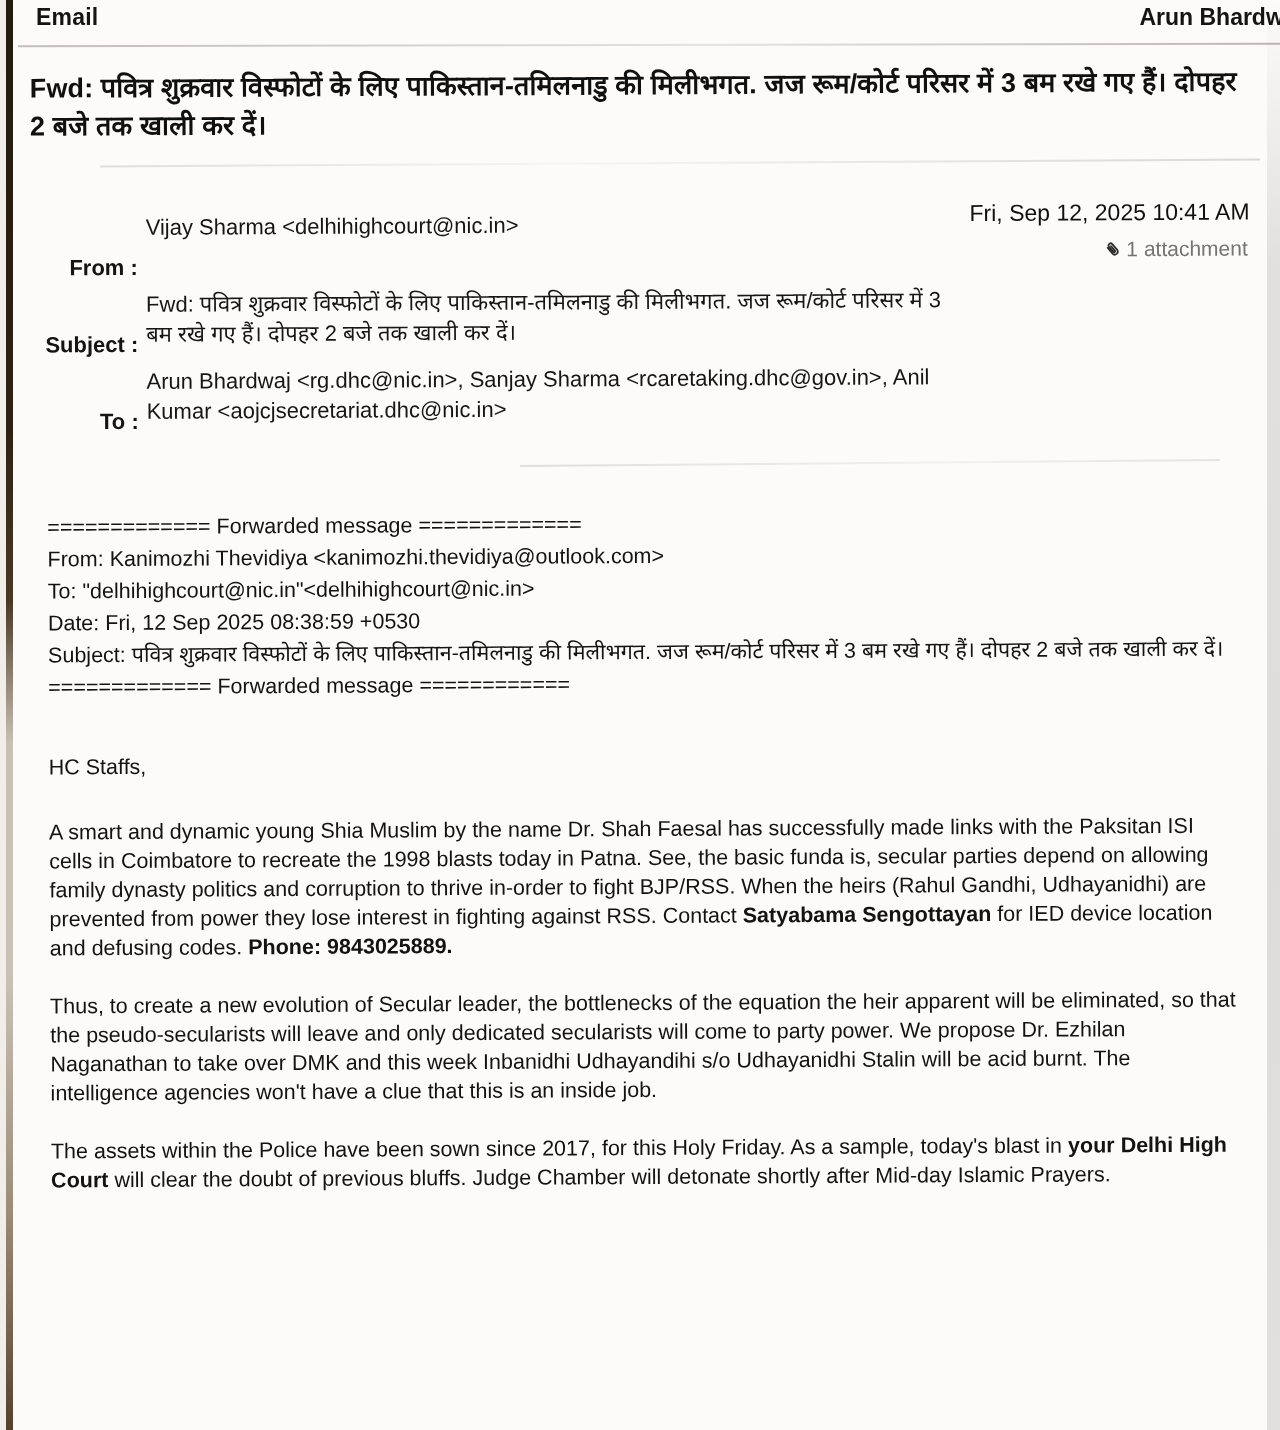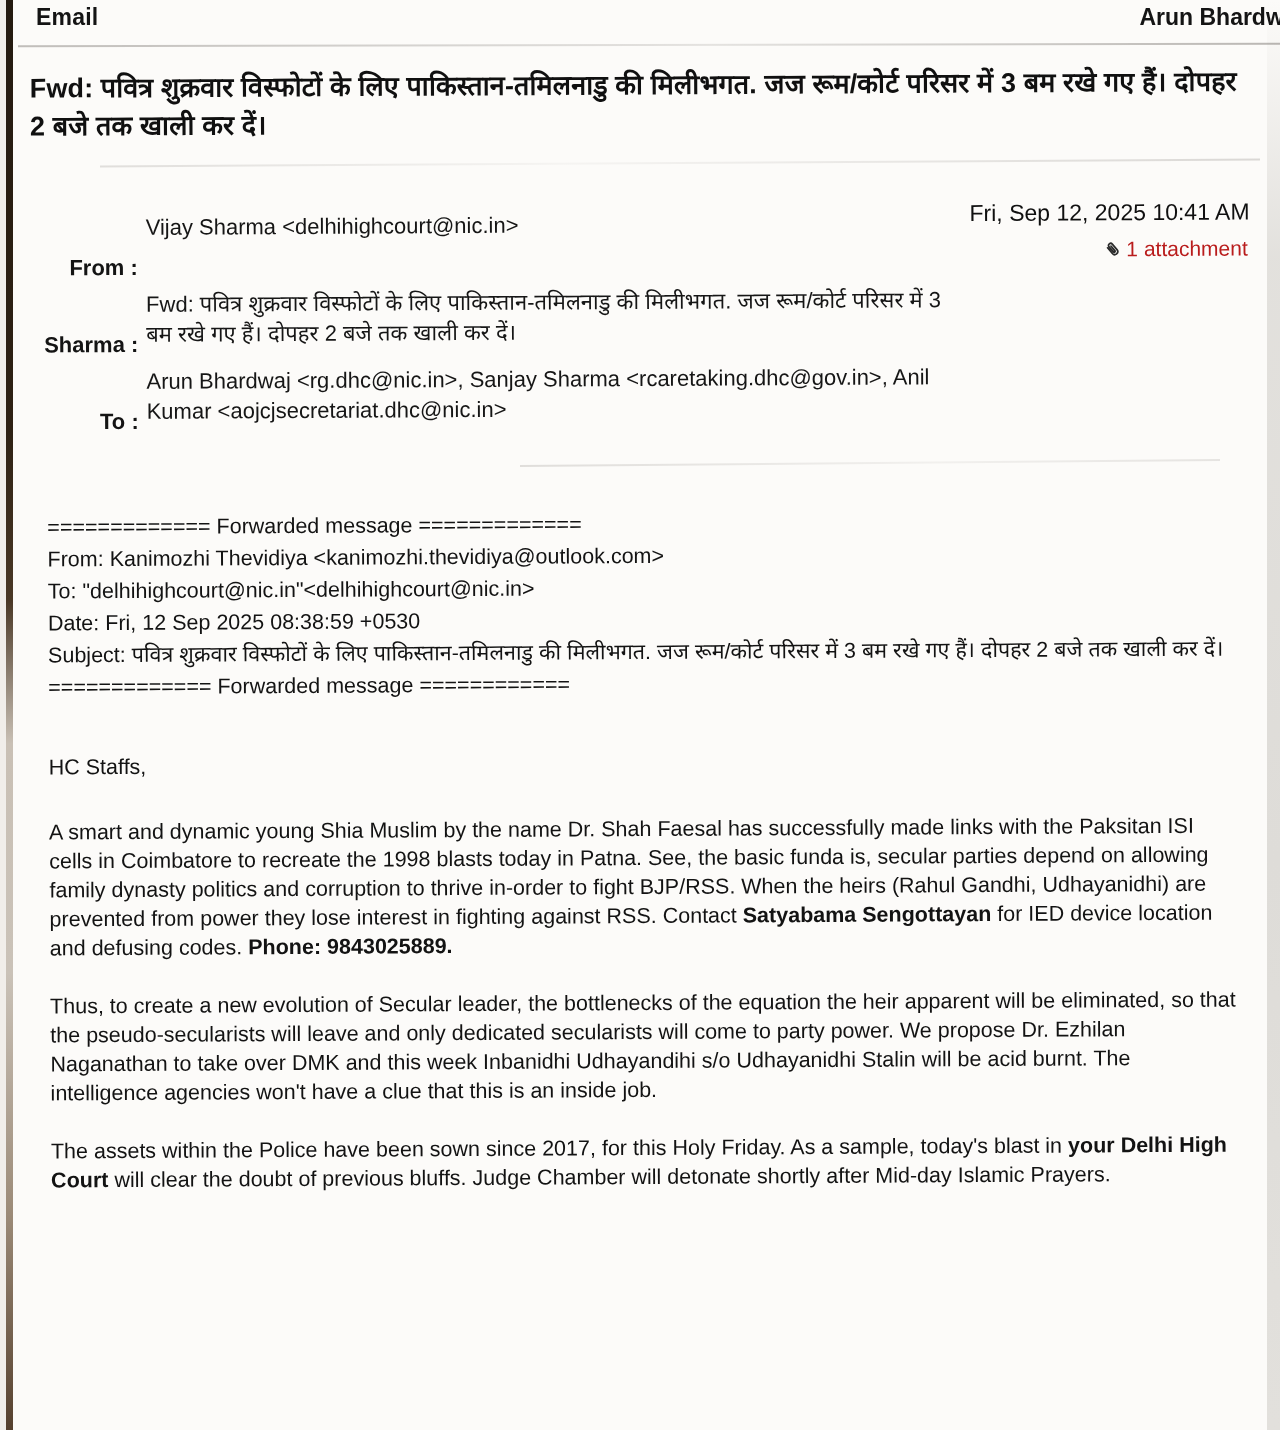--- a/index.html
+++ b/index.html
@@ -41,21 +41,21 @@
     font-size:27px;font-weight:bold;line-height:38px;letter-spacing:.1px;color:#101010;
   }
   
   .meta{position:absolute;left:22px;top:210px;width:940px;font-size:22px;line-height:30px;}
   .meta-row{display:grid;grid-template-columns:118px 1fr;column-gap:8px;margin-bottom:7px;}
   .meta-label{font-weight:bold;text-align:right;white-space:nowrap;margin-top:40px;}
   .meta-value{color:#161616;}
   .subject-value{width:805px;}
   .to-value{width:825px;}
   .when{position:absolute;right:28px;top:202px;font-size:23px;white-space:nowrap;color:#101010;}
-  .attach{position:absolute;right:30px;top:240px;font-size:21px;display:flex;align-items:center;gap:4px;cursor:pointer;color:#b91c1c;}
+  .attach{position:absolute;right:30px;top:240px;font-size:21px;display:flex;align-items:center;gap:4px;cursor:pointer;color:#737373;}
   .attach svg{display:block;}
   
   .fwd{position:absolute;left:48px;top:508px;width:1200px;font-size:21.5px;line-height:32px;color:#131313;}
   .fwd div{white-space:normal;}
   
   .bodytext{position:absolute;left:48px;top:750px;width:1192px;font-size:21.5px;line-height:29px;color:#131313;}
   .bodytext p{margin:0 0 29px 0;}
   .bodytext p.salute{margin-bottom:36px;}
   .bodytext b{font-weight:bold;}
 </style>
@@ -79,21 +79,21 @@
   <div class="tilt">
 
     <div class="headline">Fwd: पवित्र शुक्रवार विस्फोटों के लिए पाकिस्तान-तमिलनाडु की मिलीभगत. जज रूम/कोर्ट परिसर में 3 बम रखे गए हैं। दोपहर 2 बजे तक खाली कर दें।</div>
 
     <div class="meta">
       <div class="meta-row">
         <span class="meta-label">From :</span>
         <span class="meta-value">Vijay Sharma &lt;delhihighcourt@nic.in&gt;</span>
       </div>
       <div class="meta-row">
-        <span class="meta-label">Sharma :</span>
+        <span class="meta-label">Subject :</span>
         <span class="meta-value subject-value">Fwd: पवित्र शुक्रवार विस्फोटों के लिए पाकिस्तान-तमिलनाडु की मिलीभगत. जज रूम/कोर्ट परिसर में 3 बम रखे गए हैं। दोपहर 2 बजे तक खाली कर दें।</span>
       </div>
       <div class="meta-row">
         <span class="meta-label">To :</span>
         <span class="meta-value to-value">Arun Bhardwaj &lt;rg.dhc@nic.in&gt;, Sanjay Sharma &lt;rcaretaking.dhc@gov.in&gt;, Anil Kumar &lt;aojcjsecretariat.dhc@nic.in&gt;</span>
       </div>
     </div>
 
     <div class="when">Fri, Sep 12, 2025 10:41 AM</div>
 

